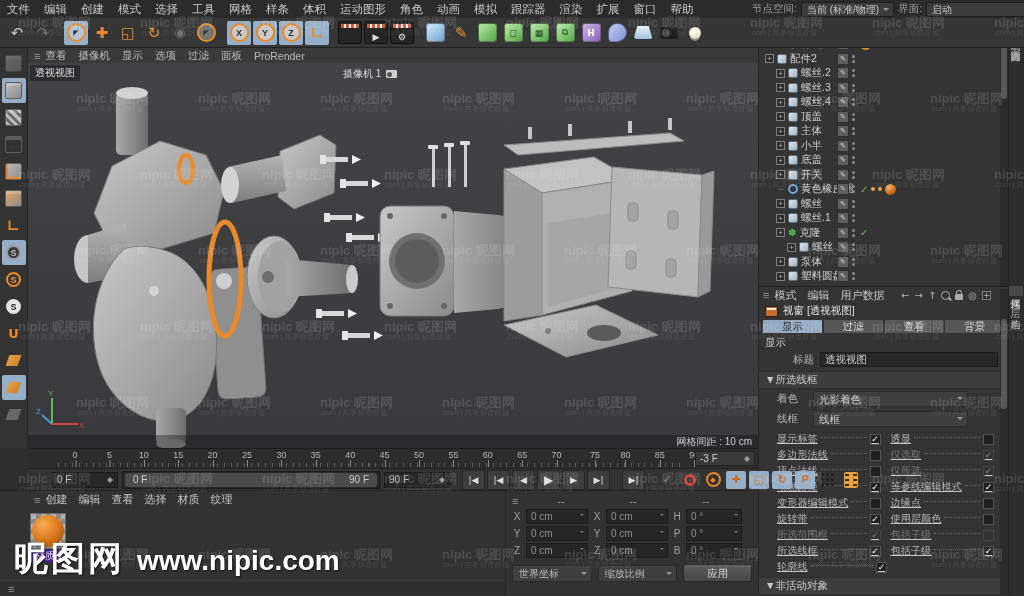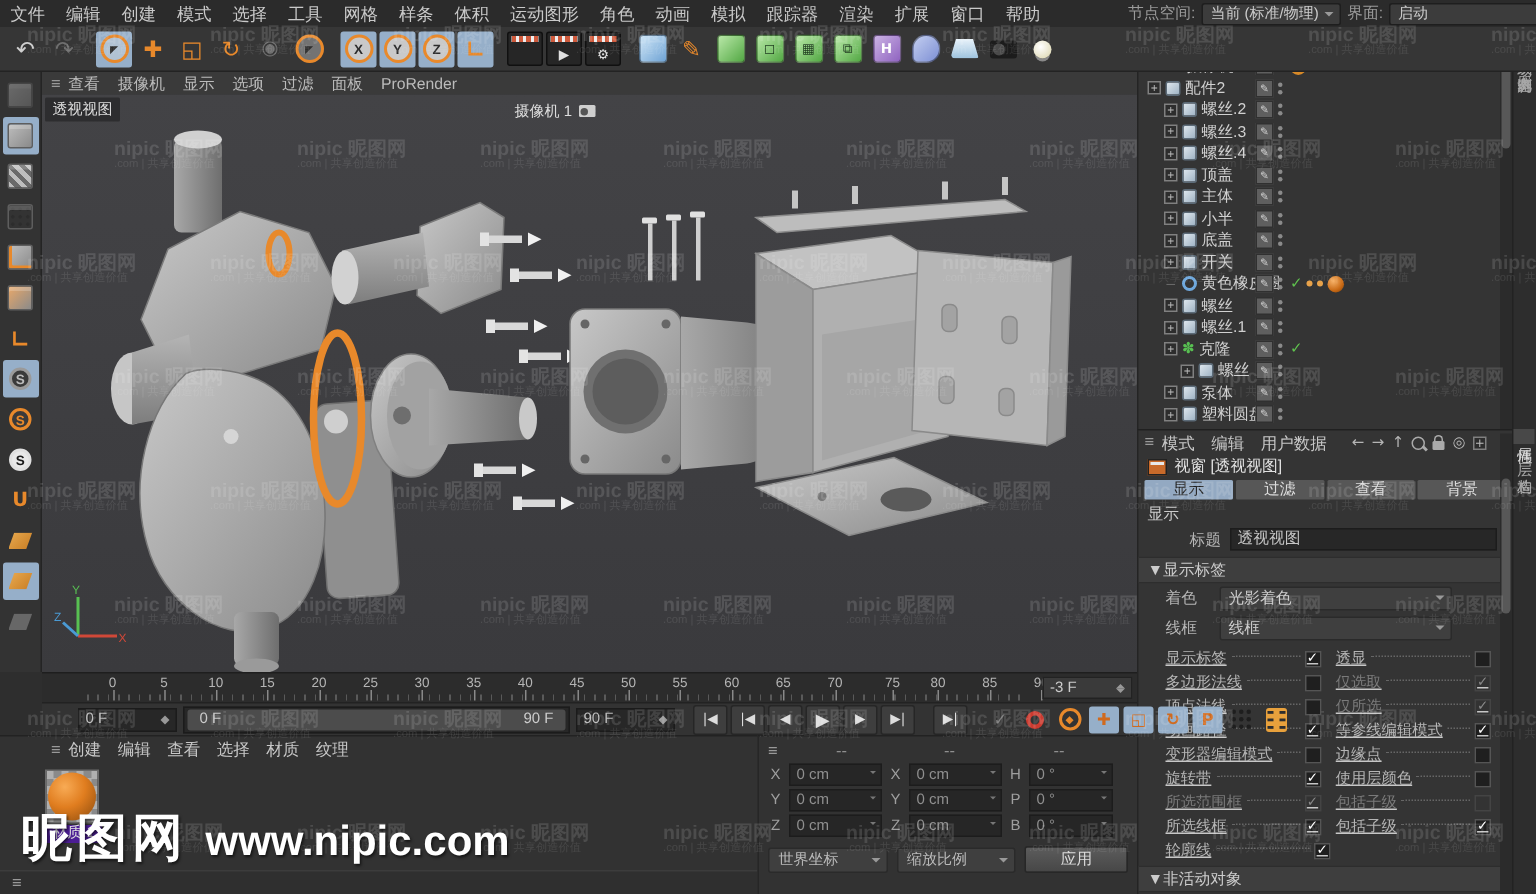--- a/index.html
+++ b/index.html
@@ -509,20 +509,23 @@
         <rect x="600" y="140" width="10" height="18" rx="4" fill="#a3a3a3" stroke="#8a8a8a"></rect>
         <rect x="640" y="148" width="10" height="18" rx="4" fill="#a3a3a3" stroke="#8a8a8a"></rect>
         <rect x="598" y="188" width="10" height="18" rx="4" fill="#a3a3a3" stroke="#8a8a8a"></rect>
         <rect x="638" y="196" width="10" height="18" rx="4" fill="#a3a3a3" stroke="#8a8a8a"></rect>
       </svg>
       <div class="vp-label" id="vp-view-label">透视视图</div>
       <div class="vp-label" id="vp-cam-label">
         <span>摄像机 1</span>
         <span class="oicon oi-cam"></span>
       </div>
+      <div id="grid-bar">
+        <span>网格间距 : 10 cm</span>
+      </div>
       <svg id="axis-gizmo" width="48" height="46">
         <line x1="16" y1="36" x2="16" y2="10" stroke="#58c052" stroke-width="2"></line>
         <line x1="16" y1="36" x2="42" y2="36" stroke="#d04838" stroke-width="2"></line>
         <line x1="16" y1="36" x2="6" y2="27" stroke="#4a9ad4" stroke-width="2"></line>
         <text x="12" y="8" fill="#58c052" font-size="8">Y</text>
         <text x="43" y="40" fill="#d04838" font-size="8">X</text>
         <text x="0" y="26" fill="#4a9ad4" font-size="8">Z</text>
       </svg>
     </div>
   </div>
@@ -804,21 +807,21 @@
         <span class="am-tab act1">显示</span>
         <span class="am-tab">过滤</span>
         <span class="am-tab">查看</span>
         <span class="am-tab">背景</span>
       </div>
     <div class="am-sect">显示</div>
     <div class="fieldrow">
       <span class="flabel">标题</span>
       <span class="tf">透视视图</span>
     </div>
-    <div class="sect-band">▼显示标签</div>
+    <div class="sect-band">▼所选线框</div>
     <div class="ddrow">
       <span class="ddlabel">着色</span>
       <span class="dd">光影着色</span>
     </div>
     <div class="ddrow">
       <span class="ddlabel">线框</span>
       <span class="dd">线框</span>
     </div>
     <div class="cbgrid" id="am-checks">
         <div class="cbrow">

